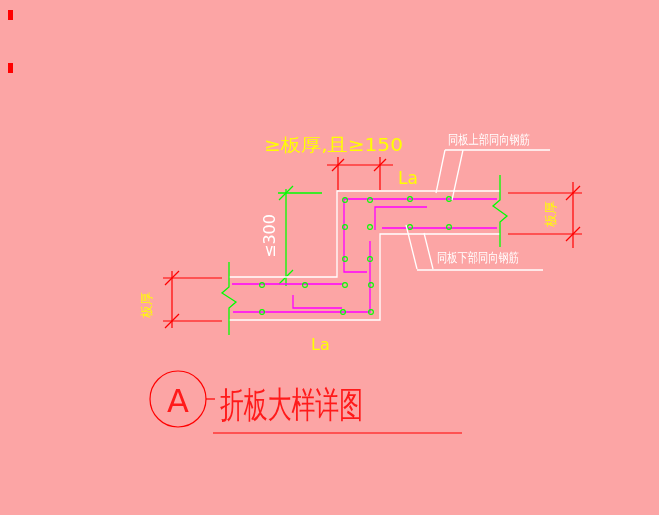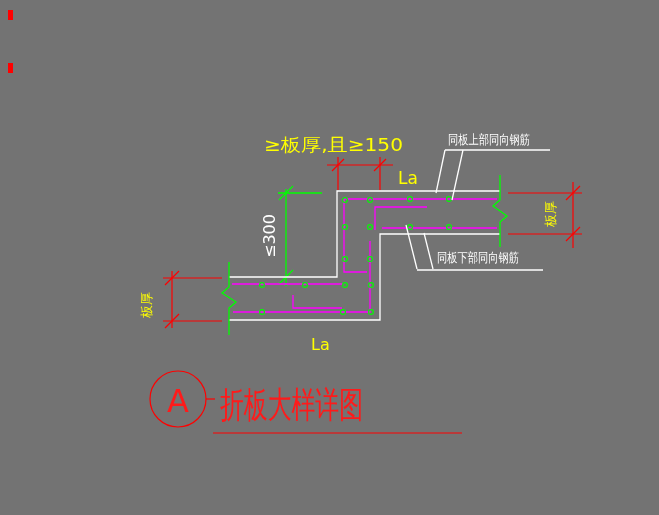--- a/index.html
+++ b/index.html
@@ -1,16 +1,16 @@
 <!DOCTYPE html>
 <html><head>
 <meta charset="utf-8">
 <style>
   html,body{margin:0;padding:0;background:#000;}
-  .stage{position:relative;width:659px;height:515px;background:#737373;overflow:hidden;
+  .stage{position:relative;width:659px;height:515px;background:#fca5a5;overflow:hidden;
          font-family:"DejaVu Sans",sans-serif;}
   svg{display:block;}
   svg text{font-family:"DejaVu Sans","Liberation Sans",sans-serif;}
   .w{stroke:#ffffff;fill:none;stroke-width:1.3;}
   .m{stroke:#ff00ff;fill:none;stroke-width:1.3;}
   .r{stroke:#ff0000;fill:none;stroke-width:1.2;}
   .g{stroke:#00ff00;fill:none;stroke-width:1.3;}
   .dot{stroke:#00ff00;fill:none;stroke-width:1.1;}
   .t-y{fill:#ffff00;}
   .t-w{fill:#ffffff;}

